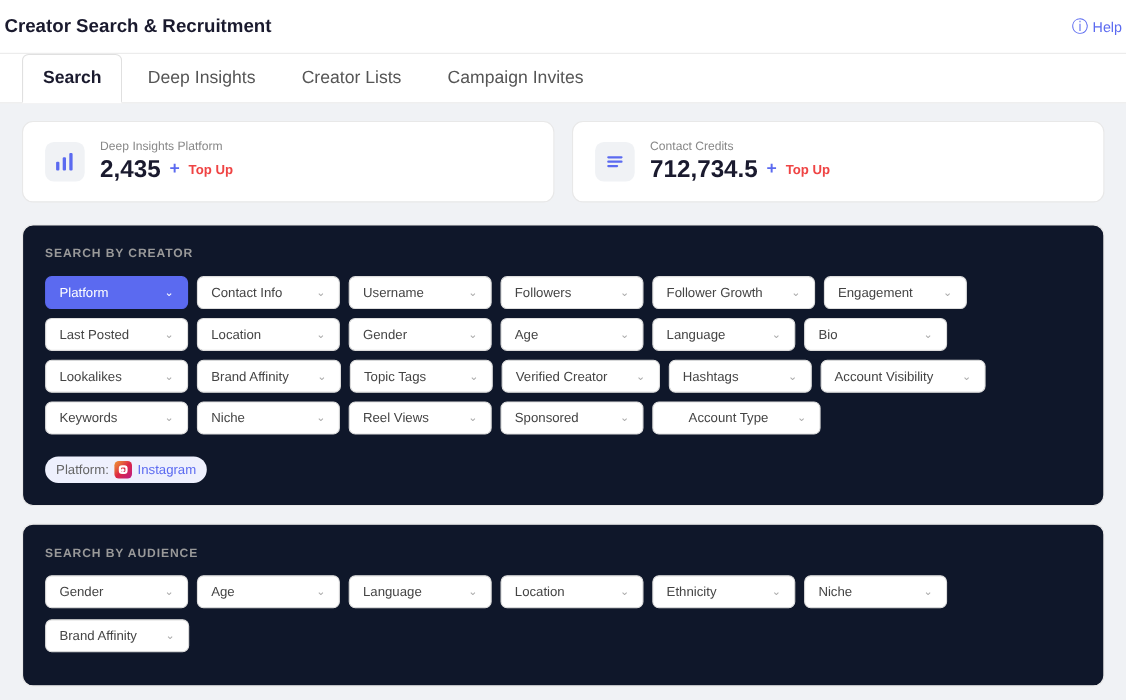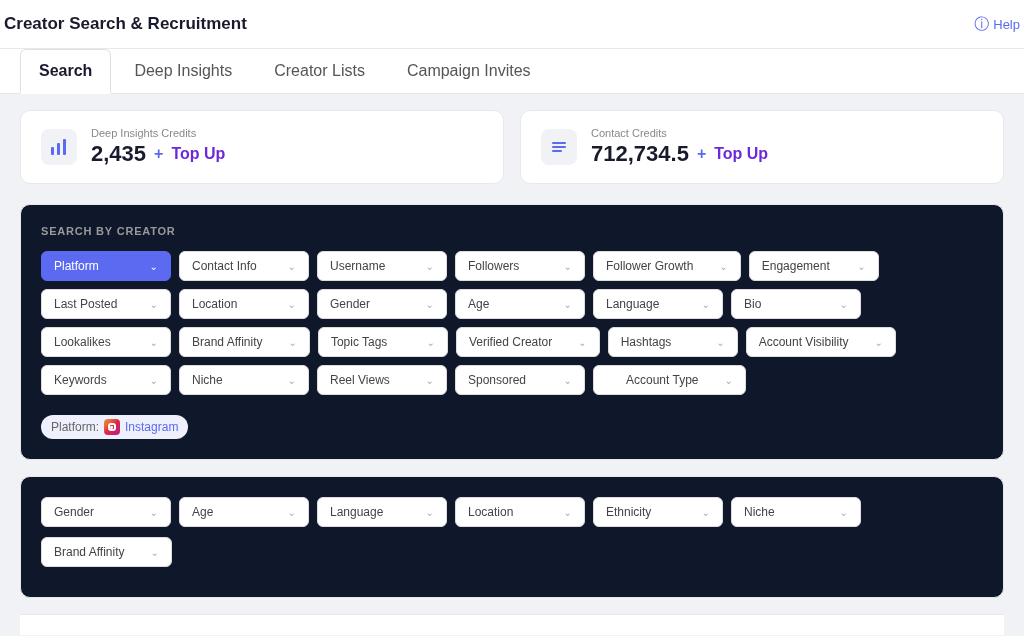--- a/index.html
+++ b/index.html
@@ -21,21 +21,21 @@
     
     .main-content { padding: 16px 20px; }
     
     
     .credits-row { display: flex; gap: 16px; margin-bottom: 20px; }
     .credit-card { background: #fff; border-radius: 10px; padding: 16px 20px; flex: 1; display: flex; align-items: center; gap: 14px; border: 1px solid #e8e8e8; }
     .credit-icon { width: 36px; height: 36px; background: #f0f2f5; border-radius: 8px; display: flex; align-items: center; justify-content: center; color: #5b6af0; font-size: 18px; }
     .credit-info { flex: 1; }
     .credit-label { font-size: 11px; color: #888; margin-bottom: 2px; }
     .credit-value { font-size: 22px; font-weight: 700; color: #1a1a2e; display: flex; align-items: center; gap: 8px; }
-    .top-up-link { font-size: 16px; color: #6d28d9; font-weight: 600; cursor: pointer; }
+    .top-up-link { font-size: 12px; color: #ef4444; font-weight: 600; cursor: pointer; }
     .plus-sign { color: #5b6af0; font-size: 16px; }
     
     
     .search-section { background: #0f172a; border-radius: 10px; padding: 20px; border: 1px solid #e8e8e8; margin-bottom: 16px; }
     .section-title { font-size: 11px; font-weight: 700; color: #999; letter-spacing: 0.8px; text-transform: uppercase; margin-bottom: 14px; }
     
     
     .filter-grid { display: flex; flex-wrap: wrap; gap: 8px; margin-bottom: 10px; }
     .filter-btn { display: flex; align-items: center; justify-content: space-between; padding: 7px 12px; border: 1px solid #ddd; border-radius: 6px; background: #fff; cursor: pointer; font-size: 12px; color: #444; min-width: 130px; gap: 26px; white-space: nowrap; }
     .filter-btn.active { background: #5b6af0; color: #fff; border-color: #5b6af0; }
@@ -87,21 +87,21 @@
     <div class="credits-row">
       <div class="credit-card">
         <div class="credit-icon">
           <svg width="20" height="20" viewBox="0 0 20 20" fill="none">
             <rect x="2" y="10" width="3" height="8" rx="1" fill="#5b6af0"></rect>
             <rect x="8" y="6" width="3" height="12" rx="1" fill="#5b6af0"></rect>
             <rect x="14" y="2" width="3" height="16" rx="1" fill="#5b6af0"></rect>
           </svg>
         </div>
         <div class="credit-info">
-          <div class="credit-label">Deep Insights Credits</div>
+          <div class="credit-label">Deep Insights Platform</div>
           <div class="credit-value">
             <span>2,435</span>
             <span class="plus-sign">+</span>
             <span class="top-up-link">Top Up</span>
           </div>
         </div>
       </div>
       <div class="credit-card">
         <div class="credit-icon">
           <svg width="20" height="20" viewBox="0 0 20 20" fill="none">
@@ -230,20 +230,21 @@
             <div class="ig-inner">
               <div class="ig-dot"></div>
             </div>
           </div>
           <span>Instagram</span>
         </div>
       </div>
     </div>
 
     <div class="search-section">
+      <div class="section-title">SEARCH BY AUDIENCE</div>
       <div class="filter-grid">
         <button class="filter-btn">
           <span>Gender</span>
           <span class="chevron">⌄</span>
         </button>
         <button class="filter-btn">
           <span>Age</span>
           <span class="chevron">⌄</span>
         </button>
         <button class="filter-btn">

